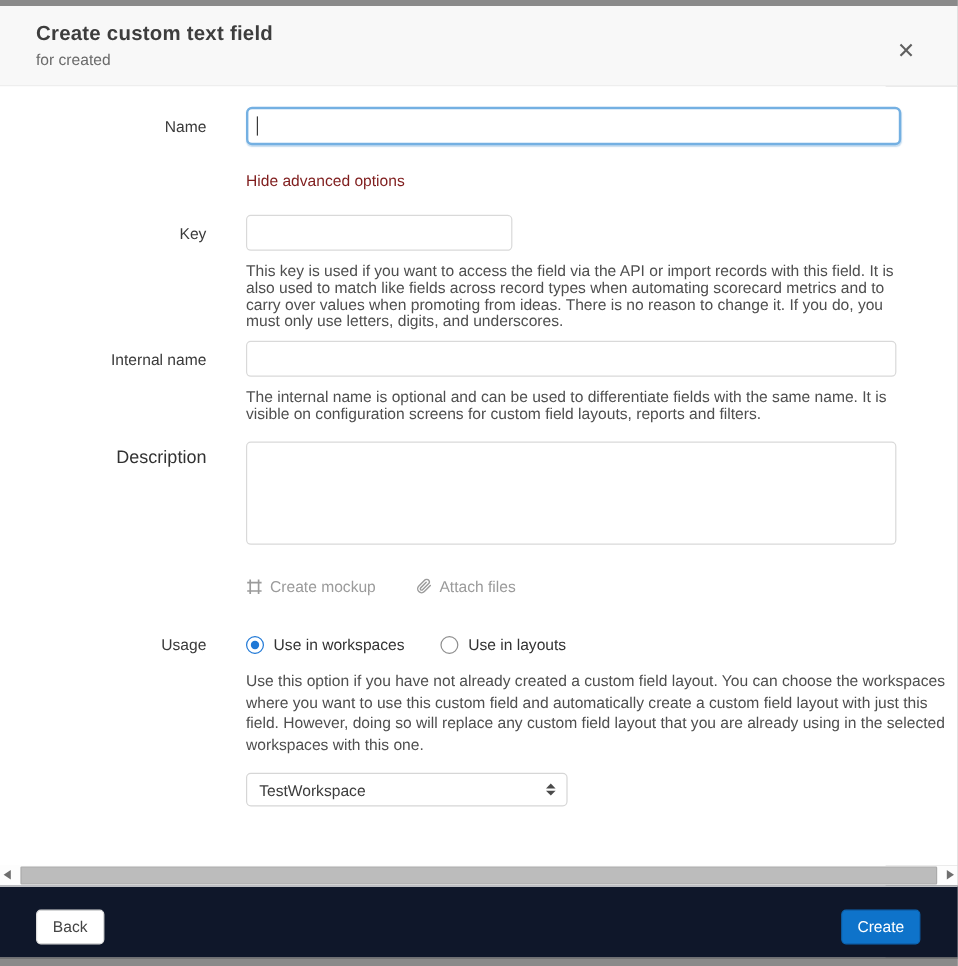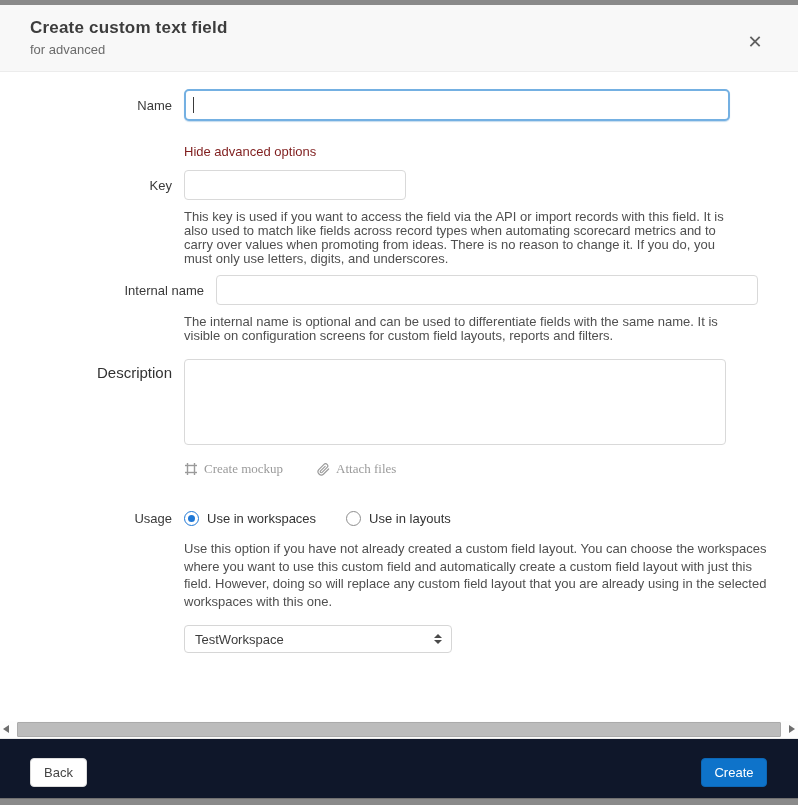--- a/index.html
+++ b/index.html
@@ -17,64 +17,64 @@
     background:#f8f8f8; border-bottom:1px solid #ececec; padding:13px 30px 0 30px; }
   .modal-title { font-size:17px; font-weight:700; color:#3d3d3d; letter-spacing:.2px; }
   .modal-subtitle { font-size:13px; color:#6b6b6b; margin-top:4px; }
   .close-btn { position:absolute; top:26px; right:32px; width:22px; height:22px;
     font-size:18px; color:#606060; line-height:22px; text-align:center; cursor:pointer; font-weight:300; }
 
   
   .modal-body { position:absolute; left:0; top:67px; width:798px; height:649px;
     background:#fff; padding:17px 0 0 0; overflow:hidden; }
 
-  .row { display:grid; grid-template-columns:172px 1fr; column-gap:12px; align-items:center; }
+  .row { display:grid; grid-template-columns:172px 1fr; column-gap:33px; align-items:center; }
   .lbl { text-align:right; font-size:13px; color:#3a3a3a; }
   .ctl { min-width:0; }
 
   input.text-input { height:30px; width:542px; border:1px solid #d9d9d9; border-radius:4px;
     font-family:"Liberation Sans",sans-serif; font-size:14px; color:#333; padding:0 8px; background:#fff; outline:none; }
   .name-wrap { position:relative; width:546px; }
   input.focused { height:32px; width:546px; border:2px solid #74b0e2; border-radius:5px;
     box-shadow:0 1px 1px rgba(90,155,208,.35); }
   .caret { position:absolute; left:9px; top:8px; width:1px; height:16px; background:#3a3a3a; }
 
   .link { font-size:13px; color:#7f1d1d; cursor:pointer; display:inline-block; }
 
   .help { font-size:13px; color:#4f4f4f; line-height:14px; white-space:pre-line; }
   .help-usage { line-height:17.5px; }
 
   textarea.desc { width:542px; height:86px; border:1px solid #d9d9d9; border-radius:4px;
     resize:none; outline:none; font-family:"Liberation Sans",sans-serif; font-size:14px; padding:6px 8px; }
   .lbl-desc { font-size:15px; color:#323232;padding-left:44px; }
 
-  .attach-row { display:flex; align-items:center; gap:34px; margin-top:12px;font-family:Liberation Serif, serif; }
+  .attach-row { display:flex; align-items:center; gap:34px; margin-top:22px; }
   .attach-item { display:flex; align-items:center; gap:6px; font-size:13px; color:#9b9b9b; cursor:pointer; }
   .attach-item svg { display:block; }
 
   .radio-group { display:flex; align-items:center; gap:30px; }
   .radio-opt { display:flex; align-items:flex-end; gap:8px; font-size:13px; color:#333; cursor:pointer; }
   .radio { width:15px; height:15px; border-radius:50%; background:#fff; position:relative; flex:0 0 auto; }
   .radio.on { border:1.5px solid #1f78d6; }
   .radio.on::after { content:""; position:absolute; left:2.5px; top:2.5px; width:7px; height:7px;
     border-radius:50%; background:#1f78d6; }
   .radio.off { border:1px solid #8e8e8e; }
 
   .select-box { width:268px; height:28px; border:1px solid #d6d6d6; border-radius:4px;
     display:flex; align-items:center; justify-content:space-between; padding:0 9px 0 10px;
     font-size:13px; color:#3c3c3c; cursor:pointer; background:#fff; }
   .select-arrows { display:flex; flex-direction:column; gap:2px; align-items:center; }
   .tri-up { width:0; height:0; border-left:4px solid transparent; border-right:4px solid transparent; border-bottom:4px solid #4a4a4a; }
   .tri-down { width:0; height:0; border-left:4px solid transparent; border-right:4px solid transparent; border-top:4px solid #4a4a4a; }
 
   
   .mt-link { margin-top:21px; }
-  .mt-key { margin-top:10px; }
+  .mt-key { margin-top:19px; }
   .mt-keyhelp { margin-top:10px; width:545px; }
-  .mt-internal { margin-top:9px;padding-left:32px; }
+  .mt-internal { margin-top:9px; }
   .mt-internalhelp { margin-top:10px; width:545px; }
   .mt-desc { margin-top:16px; }
   .row-desc { align-items:flex-start; }
   .row-desc .lbl-desc { padding-top:5px; }
   .mt-usage { margin-top:34px; }
   .mt-usagehelp { margin-top:14px; width:588px; }
   .mt-select { margin-top:15px; }
 
   
   .hscrollbar { position:absolute; left:0; top:716px; width:798px; height:17px; background:#fdfdfd; }
@@ -96,21 +96,21 @@
 </style>
 </head>
 <body>
 
 <div class="page-strip strip-top"></div>
 
 <div class="modal">
 
   <div class="modal-header">
     <div class="modal-title">Create custom text field</div>
-    <div class="modal-subtitle">for advanced</div>
+    <div class="modal-subtitle">for created</div>
     <div class="close-btn">✕</div>
   </div>
 
   <div class="modal-body">
 
     <div class="row">
       <div class="lbl">Name</div>
       <div class="ctl">
         <div class="name-wrap">
           <input class="text-input focused" type="text" value="" style="">

